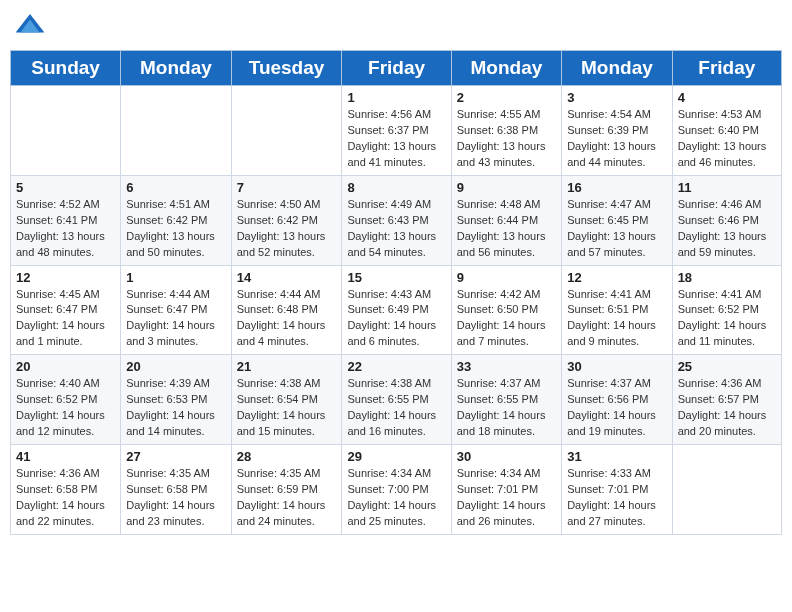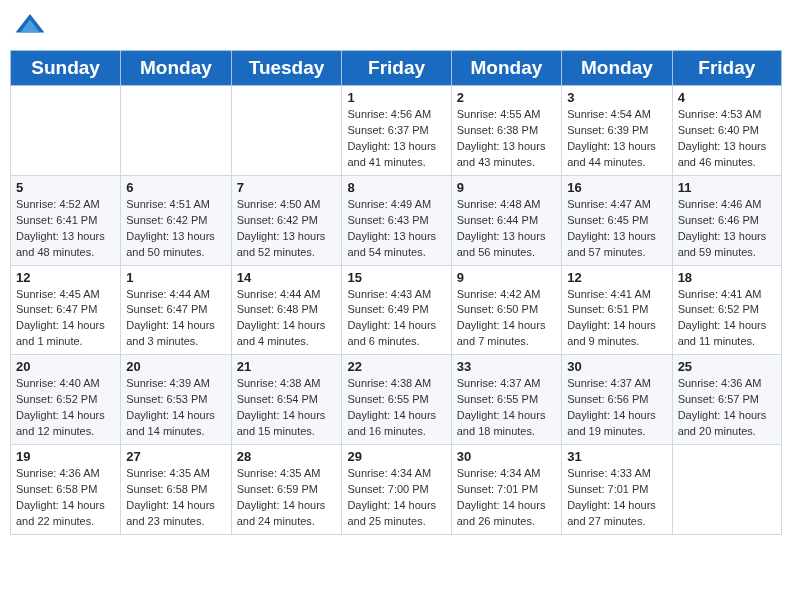--- a/index.html
+++ b/index.html
@@ -232,21 +232,21 @@
           <span class="day-number">30</span>
           <div class="day-info">Sunrise: 4:37 AM<br>Sunset: 6:56 PM<br>Daylight: 14 hours<br>and 19 minutes.</div>
         </td>
         <td>
           <span class="day-number">25</span>
           <div class="day-info">Sunrise: 4:36 AM<br>Sunset: 6:57 PM<br>Daylight: 14 hours<br>and 20 minutes.</div>
         </td>
       </tr>
       <tr>
         <td>
-          <span class="day-number">19</span>
+          <span class="day-number">41</span>
           <div class="day-info">Sunrise: 4:36 AM<br>Sunset: 6:58 PM<br>Daylight: 14 hours<br>and 22 minutes.</div>
         </td>
         <td>
           <span class="day-number">27</span>
           <div class="day-info">Sunrise: 4:35 AM<br>Sunset: 6:58 PM<br>Daylight: 14 hours<br>and 23 minutes.</div>
         </td>
         <td>
           <span class="day-number">28</span>
           <div class="day-info">Sunrise: 4:35 AM<br>Sunset: 6:59 PM<br>Daylight: 14 hours<br>and 24 minutes.</div>
         </td>

